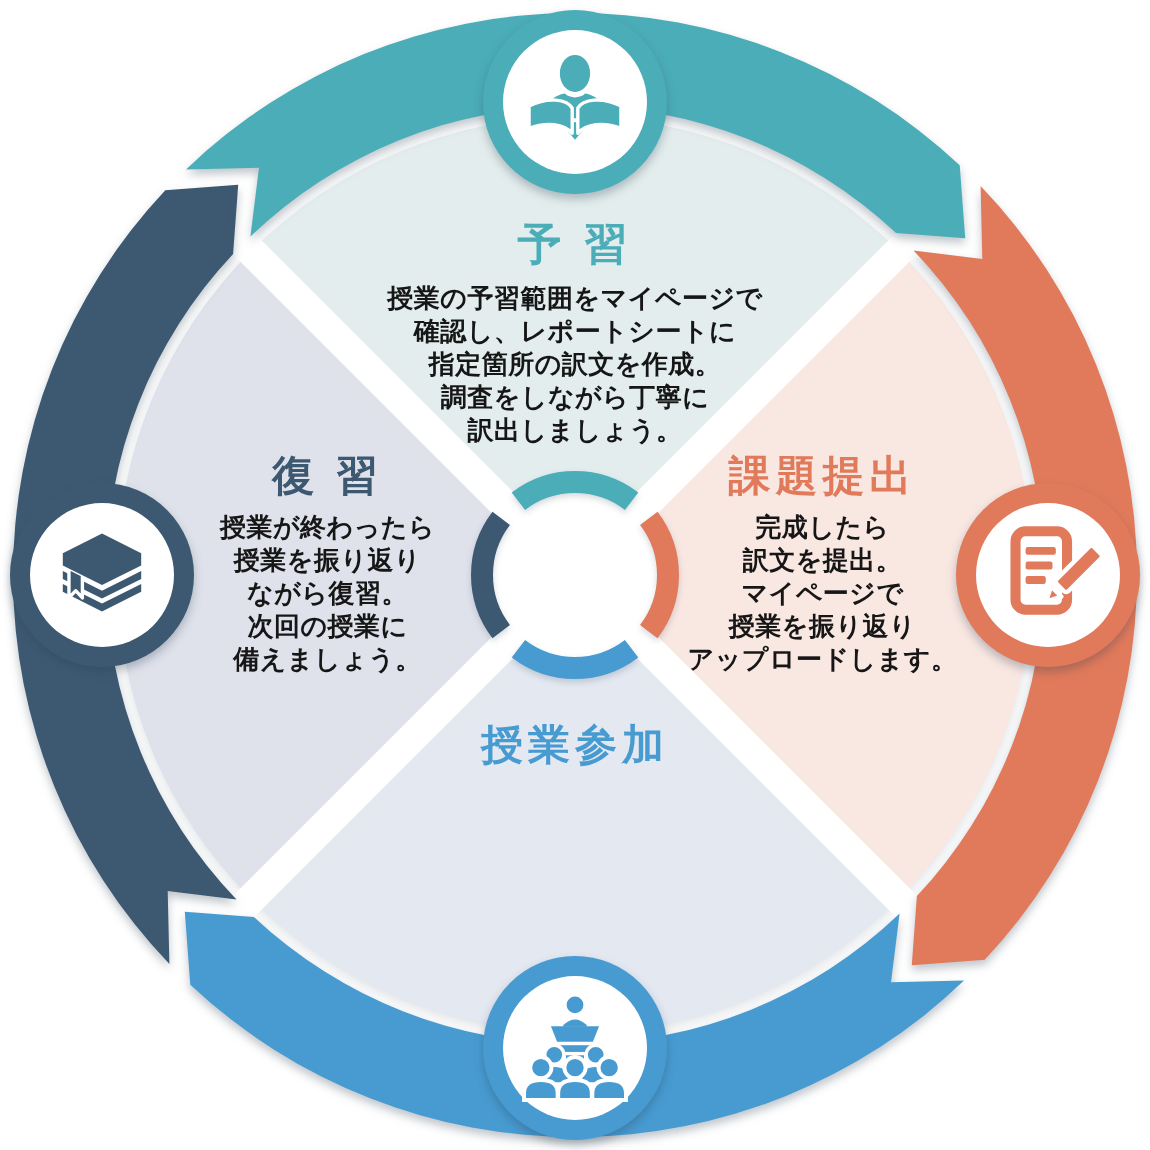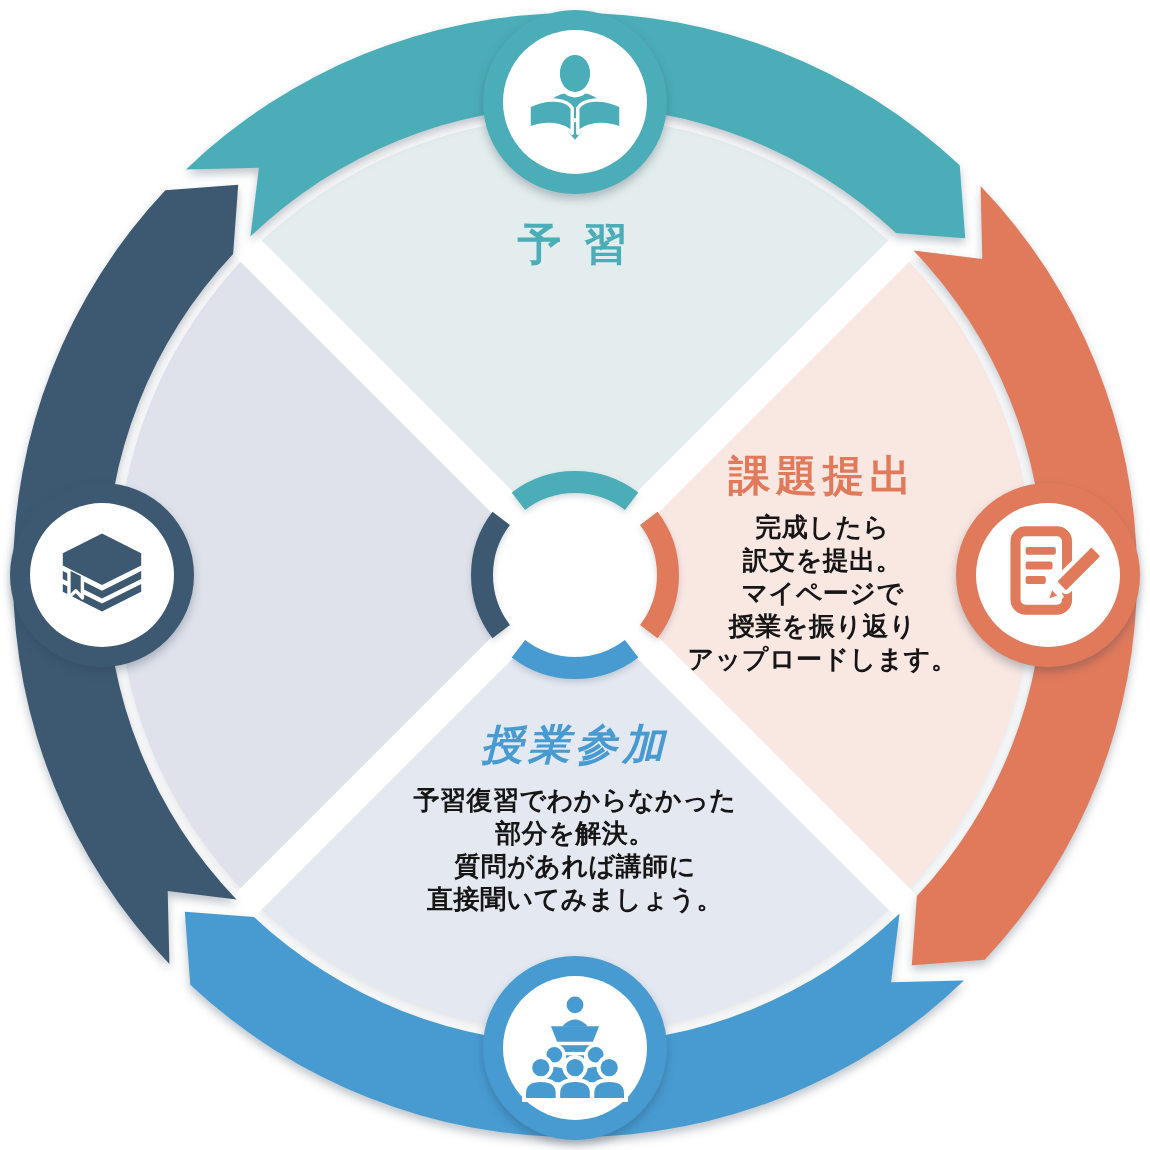--- a/index.html
+++ b/index.html
@@ -100,29 +100,38 @@
     <path d="M15,58 L50,75.5 L85,58 L85,65 L50,82.5 L15,65 Z" fill="#3D5971"></path>
     <path d="M15,46.5 L50,64 L85,46.5 L85,53.5 L50,71 L15,53.5 Z" fill="#3D5971"></path>
     <path d="M20.5,44 L32.5,50 L32.5,70.5 L26.5,64 L20.5,70.5 Z" fill="#3D5971" stroke="#fff" stroke-width="3" stroke-linejoin="round"></path>
     <path d="M15,30.5 L50,13 L85,30.5 L85,41.5 L50,59 L15,41.5 Z" fill="#3D5971"></path>
         </g>
       </g>
     </svg>
 
   <div class="quad quad-top">
     <h2 style="color: rgb(75, 173, 183);">予 習</h2>
+    <p>授業の予習範囲をマイページで
+確認し、レポートシートに
+指定箇所の訳文を作成。
+調査をしながら丁寧に
+訳出しましょう。</p>
   </div>
   <div class="quad quad-right">
     <h2 style="color: rgb(225, 122, 91);">課題提出</h2>
     <p>完成したら
 訳文を提出。
 マイページで
 授業を振り返り
 アップロードします。</p>
   </div>
   <div class="quad quad-bottom">
-    <h2 style="color: rgb(71, 155, 209); font-style: italic;">授業参加</h2>
-    <p>予習復習でわからなかった
-部分を解決。
-質問があれば講師に
-直接聞いてみましょう。</p>
+    <h2 style="color: rgb(71, 155, 209);">授業参加</h2>
+  </div>
+  <div class="quad quad-left">
+    <h2 style="color: rgb(61, 89, 113);">復 習</h2>
+    <p>授業が終わったら
+授業を振り返り
+ながら復習。
+次回の授業に
+備えましょう。</p>
   </div>
 </div>
 
 </body></html>

